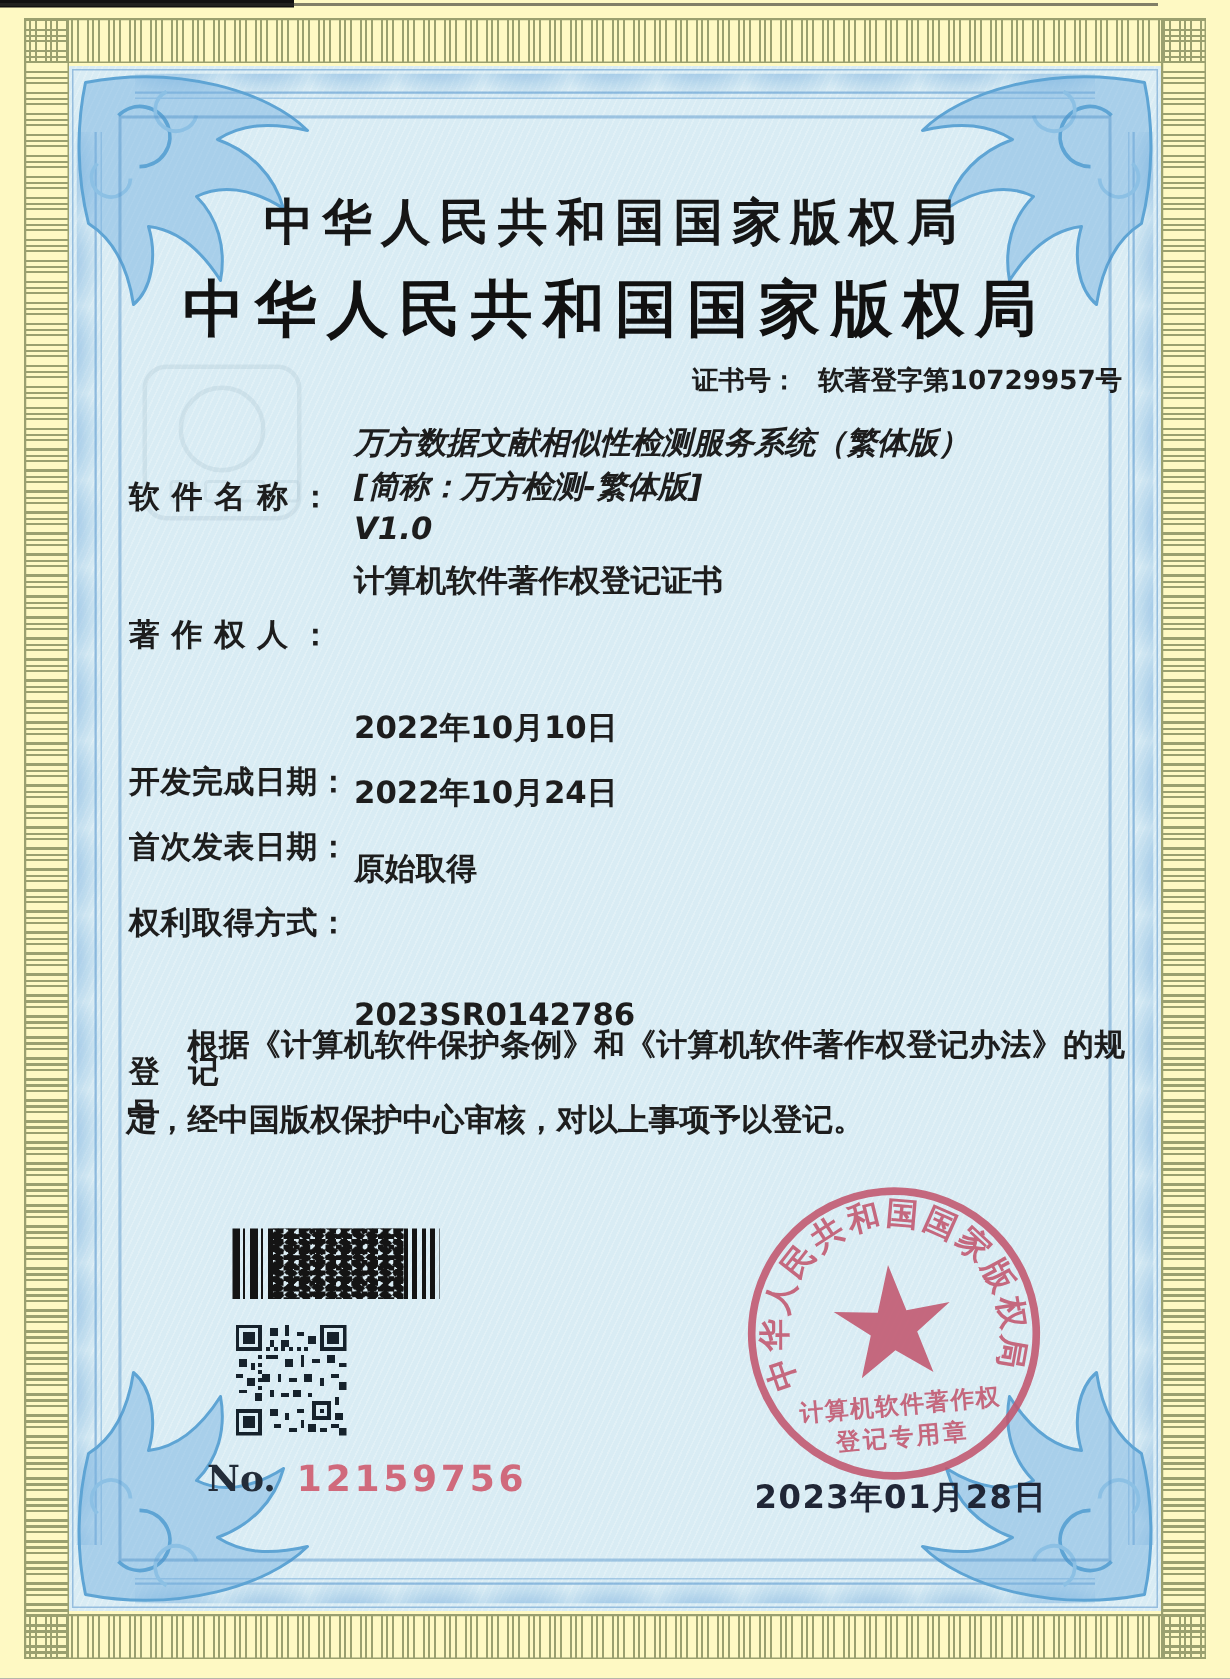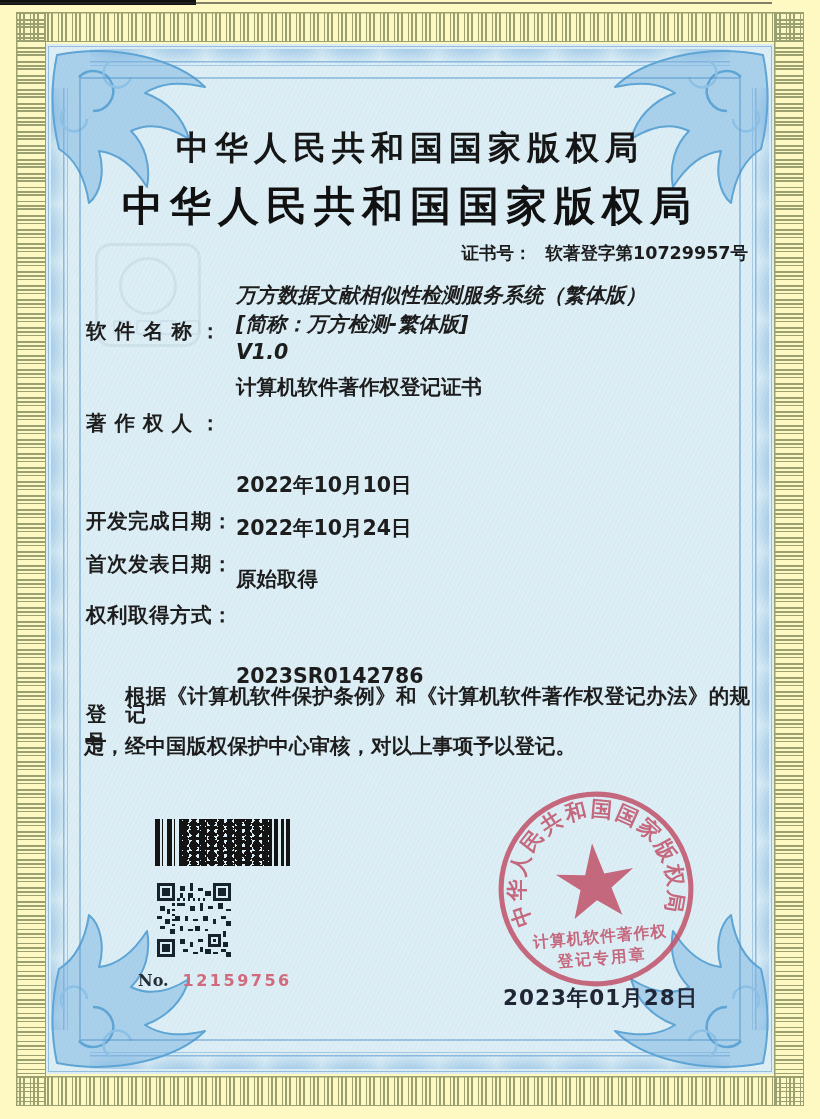--- a/index.html
+++ b/index.html
@@ -70,21 +70,21 @@
   .statement{position:absolute;left:84px;top:671px;width:666px;font-size:20.5px;font-weight:600;line-height:50px;text-indent:2em;text-align:justify;color:#1d1d1d;}
   
   .barcode{position:absolute;left:155px;top:819px;width:138px;height:47px;display:flex;}
   .bc-left{width:27px;background:repeating-linear-gradient(90deg,#141414 0 5px,transparent 5px 7px,#141414 7px 8.5px,transparent 8.5px 12px);}
   .bc-mid{flex:1;background:
       repeating-conic-gradient(#141414 0% 25%,transparent 0% 50%),
       repeating-conic-gradient(from 45deg,#141414 0% 22%,transparent 0% 50%);
       background-size:7px 7px,9px 5px;background-position:0 0,3px 2px;}
   .bc-right{width:24px;background:repeating-linear-gradient(90deg,#141414 0 3px,transparent 3px 5.5px,#141414 5.5px 9px,transparent 9px 12px);}
   .qr{position:absolute;left:157px;top:883px;width:74px;height:74px;}
-  .serial{position:absolute;left:138px;top:971px;font-size:16px;}
+  .serial{position:absolute;left:138px;top:971px;font-size:24px;}
   .serial .no{font-family:"DejaVu Serif","Liberation Serif",serif;color:#232d3a;font-weight:600;margin-right:14px;}
   .serial .num{letter-spacing:2.5px;font-weight:600;}
   .seal{position:absolute;left:494px;top:787px;width:204px;height:204px;transform:rotate(-5deg);opacity:.88;}
   .issue-date{position:absolute;left:503px;top:971px;font-size:21.5px;font-weight:700;letter-spacing:1px;color:#202636;margin-top:12px;}
 </style>
 </head>
 <body>
 
 <div class="stage">
 

